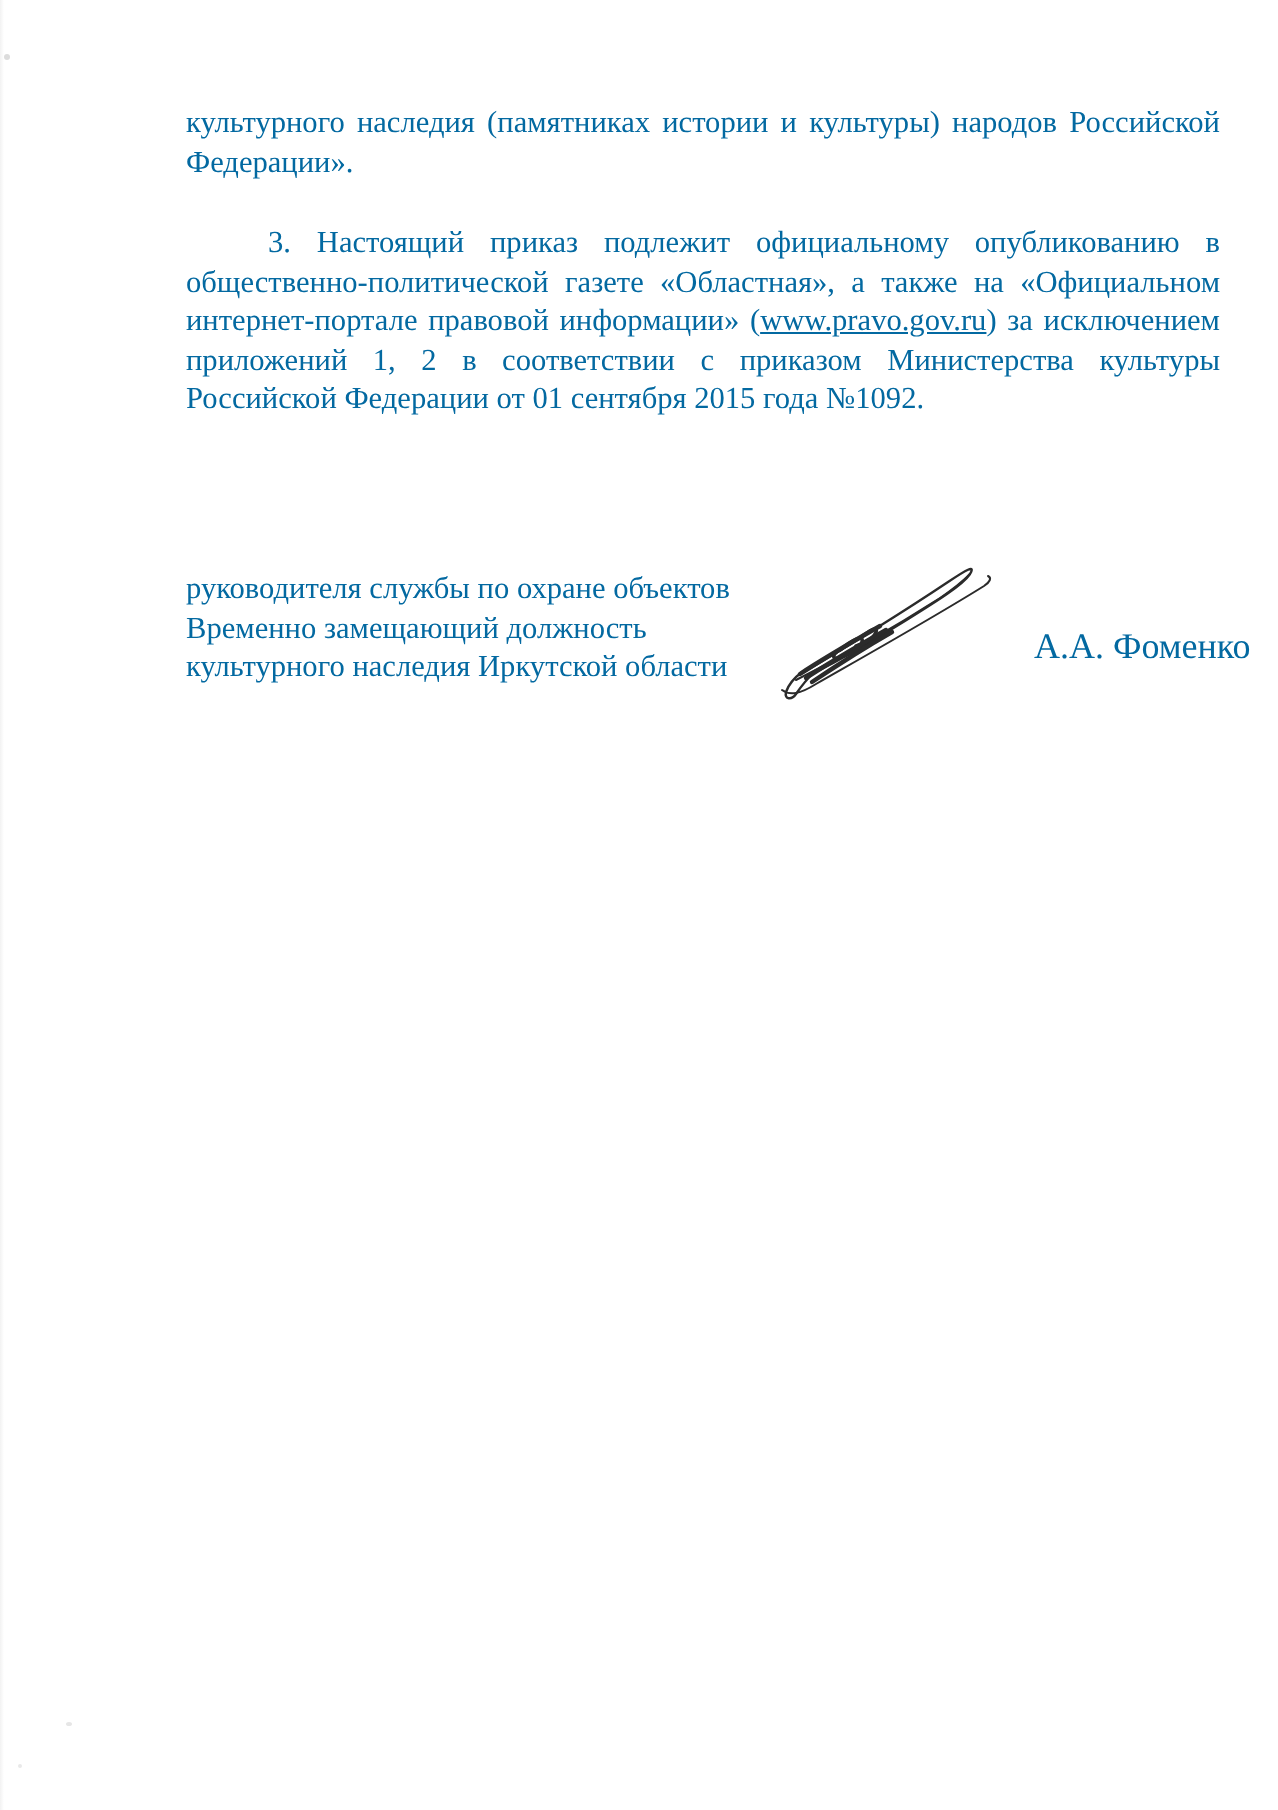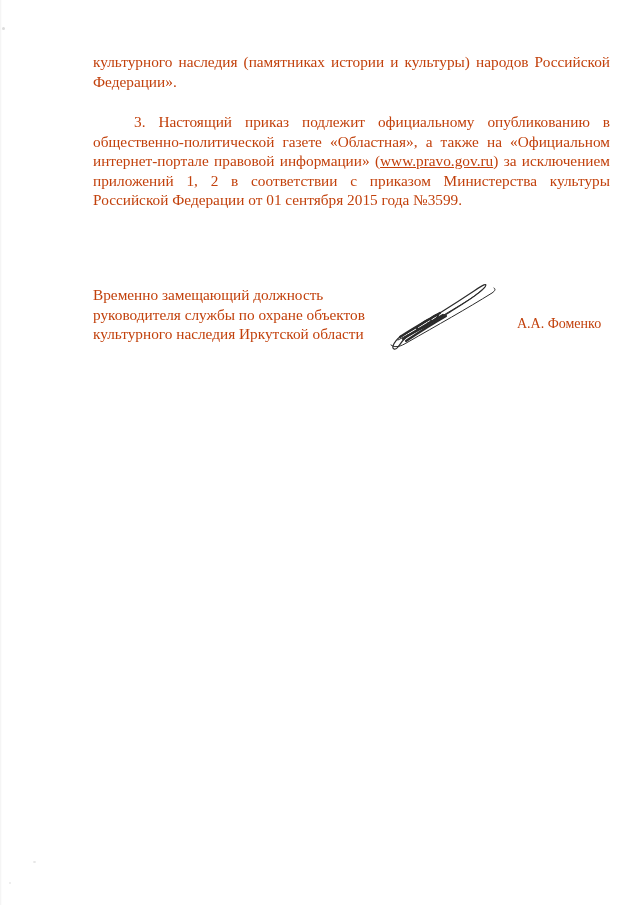--- a/index.html
+++ b/index.html
@@ -2,21 +2,21 @@
 <html><head>
 <meta charset="utf-8">
 <style>
   html, body { margin: 0; padding: 0; background: #ffffff; }
   .page {
     position: relative;
     width: 639px;
     height: 905px;
     background: #ffffff;
     font-family: "Liberation Serif", serif;
-    color: #c2410c;
+    color: #0369a1;
     overflow: hidden;
   }
   .page::before {
     
     content: "";
     position: absolute;
     left: 0; top: 0; bottom: 0;
     width: 2px;
     background: linear-gradient(to right, #f2f2f2, #ffffff);
     pointer-events: none;
@@ -41,21 +41,21 @@
     left: 93px;
     top: 285px;
     width: 370px;
     font-size: 15.3px;
     line-height: 19.6px;
   }
   .sig-name {
     position: absolute;
     left: 517px;
     top: 314px;
-    font-size: 14px;
+    font-size: 18px;
     line-height: 19.6px;
     white-space: nowrap;
   }
   .signature-svg {
     position: absolute;
     left: 386px;
     top: 277px;
     width: 118px;
     height: 75px;
   }
@@ -70,27 +70,27 @@
   .speck.s3 { left: 9px;  top: 882px; width: 2px; height: 2px; background: #e9e9e9; }
 </style>
 </head>
 <body>
 
 <div class="page">
 
   <div class="content">
     <p>культурного наследия (памятниках истории и культуры) народов Российской Федерации».</p>
 
-    <p class="p4"><span>3. Настоящий приказ подлежит официальному опубликованию в общественно-политической газете «Областная», а также на «Официальном интернет-портале правовой информации» (</span><span class="link-underline">www.pravo.gov.ru</span><span>) за исключением приложений 1, 2 в соответствии с приказом Министерства культуры Российской Федерации от 01 сентября 2015 года №3599.</span></p>
+    <p class="p4"><span>3. Настоящий приказ подлежит официальному опубликованию в общественно-политической газете «Областная», а также на «Официальном интернет-портале правовой информации» (</span><span class="link-underline">www.pravo.gov.ru</span><span>) за исключением приложений 1, 2 в соответствии с приказом Министерства культуры Российской Федерации от 01 сентября 2015 года №1092.</span></p>
 
   </div>
 
   <div class="sig-position">
+    <div>руководителя службы по охране объектов</div>
     <div>Временно замещающий должность</div>
-    <div>руководителя службы по охране объектов</div>
     <div>культурного наследия Иркутской области</div>
   </div>
 
   <svg class="signature-svg" viewBox="0 0 118 75" xmlns="http://www.w3.org/2000/svg" fill="none" stroke="#2b2b2b" stroke-linecap="round" stroke-linejoin="round">
 
     <path stroke-width="1" d="M5,68 C9,71 14,70 22,65 C50,49 82,31 106,16 C109,14 110,12 108,11"></path>
 
     <path stroke-width="1.2" d="M16,59 C38,46 70,26 88,14 C97,8 102,5 99,10 C95,16 80,25 64,35 C48,45 30,55 20,60"></path>
 
     <path stroke-width="1" d="M12,63 C34,52 62,36 84,22 C90,18 96,13 99,10"></path>

